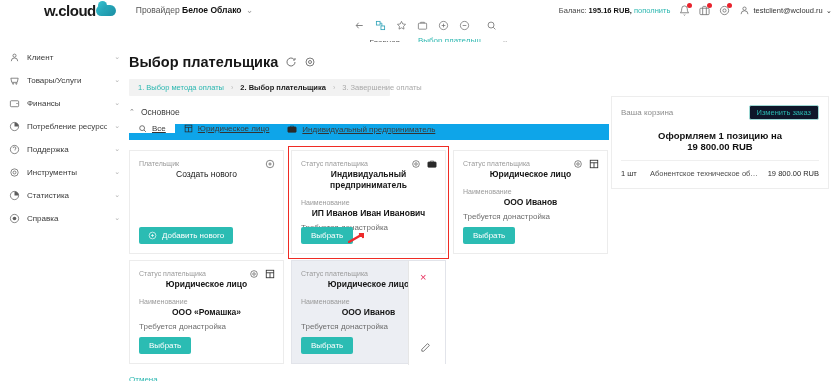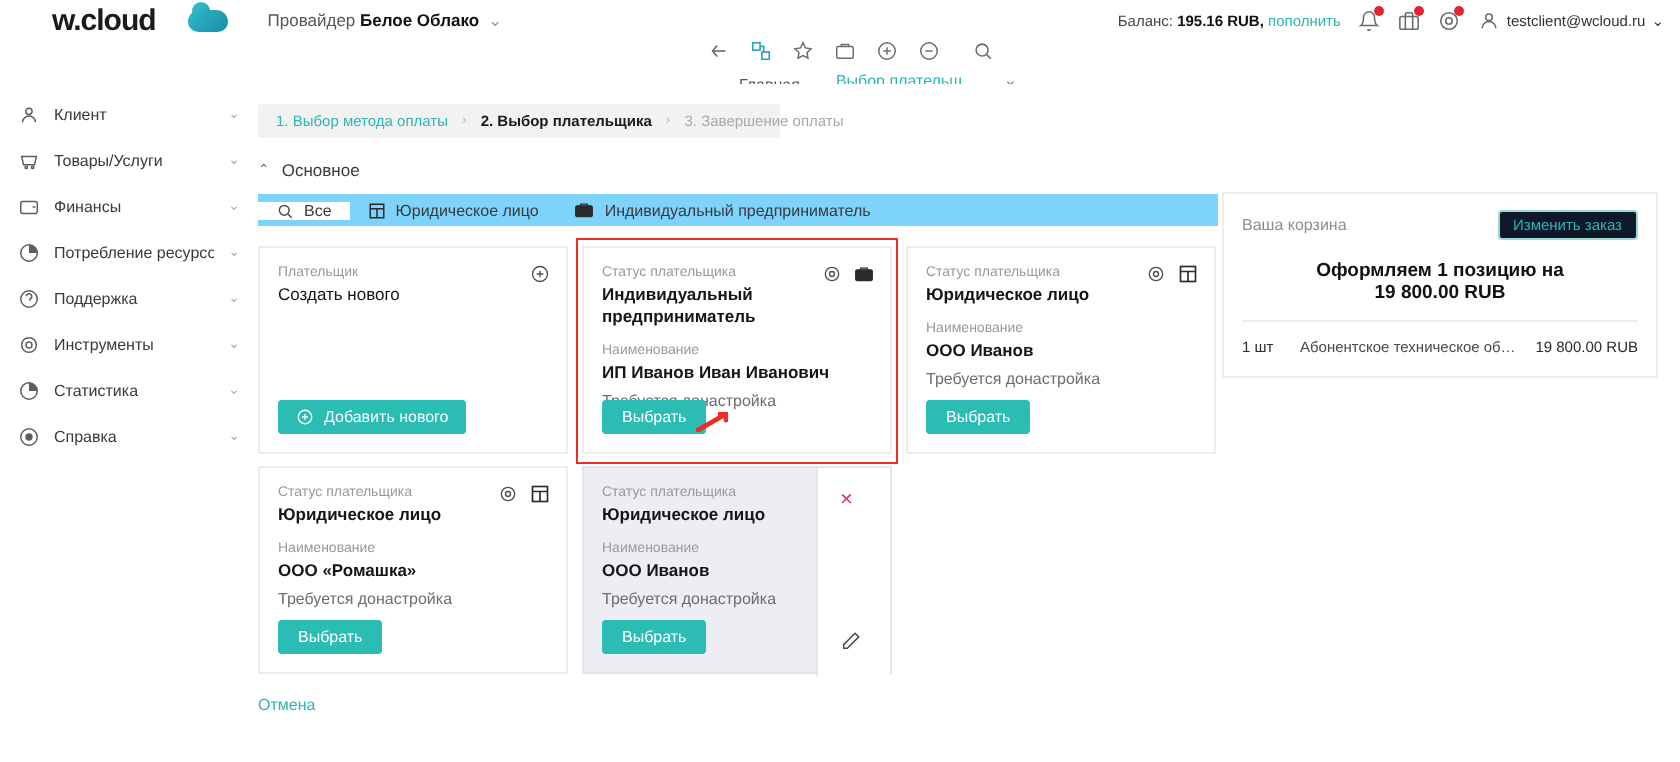--- a/index.html
+++ b/index.html
@@ -10,21 +10,21 @@
     -webkit-font-smoothing:antialiased;
   }
   .app{position:relative;width:840px;height:381px;}
 
   
   .topbar{
     position:absolute;left:0;top:0;width:840px;height:20px;
     background:#ffffff;border-bottom:1px solid #f0f0f0;
     display:flex;align-items:center;
   }
-  .logo-wrap{display:flex;align-items:center;margin-left:26px;gap:16px;}
+  .logo-wrap{display:flex;align-items:center;margin-left:44px;gap:0;}
   .logo-text{font-size:15px;font-weight:700;letter-spacing:-0.5px;color:#1a1a1a;}
   .logo-cloud{
     width:20px;height:11px;border-radius:9px 9px 8px 8px;
     background:linear-gradient(135deg,#2fb9c9,#1b8ea3);
     position:relative;
   }
   .logo-cloud:before{
     content:"";position:absolute;left:2px;top:-4px;width:9px;height:9px;border-radius:50%;
     background:linear-gradient(135deg,#37c3d1,#229bb0);
   }
@@ -92,38 +92,38 @@
   .step.cur{color:#1a1a1a;font-weight:700;}
   .step.todo{color:#a9a9a9;}
   .step-sep{color:#bdbdbd;font-size:7px;}
 
   .section-head{
     display:flex;align-items:center;gap:6px;margin:11px 0 7px 0;font-size:8.5px;color:#3a3a3a;
   }
   .section-head .chev{color:#777;font-size:7px;}
 
   .filter-bar{
-    display:flex;align-items:center;height:16px;background:#7dd3fc;width:480px;
+    display:flex;align-items:flex-start;height:16px;background:#0ea5e9;width:480px;text-decoration:underline;
   }
   .f-tab{
     display:flex;align-items:center;gap:5px;padding:0 9px;font-size:8px;color:#3a3a3a;white-space:nowrap;
   }
   .f-tab.active{background:#ffffff;}
   .f-tab .f-ic{display:flex;align-items:center;color:#4a4a4a;}
 
   
   .cards{position:relative;margin-top:10px;width:480px;}
   .row{display:flex;gap:7px;margin-bottom:6px;}
   .card{
     width:155px;height:104px;background:#ffffff;border:1px solid #ececec;
     box-sizing:border-box;padding:9px 9px 0 9px;position:relative;
   }
   .card.selectedbg{background:#eceef3;border-color:#e2e4ea;}
   .c-lbl{font-size:7px;color:#9a9a9a;margin-bottom:2px;}
-  .c-val{font-size:8.5px;color:#151515;font-weight:700;line-height:11px;}
+  .c-val{font-size:8.5px;color:#151515;font-weight:700;line-height:11px;text-align:center;}
   .c-val.reg{font-weight:400;}
   .c-sub-lbl{font-size:7px;color:#9a9a9a;margin-top:8px;}
   .c-note{font-size:8px;color:#6d6d6d;margin-top:4px;}
   .c-icons{position:absolute;right:8px;top:8px;display:flex;gap:6px;color:#4d4d4d;}
   .btn-teal{
     position:absolute;left:9px;bottom:9px;background:#2bbcb3;color:#fff;border:0;
     font-size:8px;padding:0 10px;height:17px;line-height:17px;border-radius:2px;
     font-family:inherit;cursor:pointer;white-space:nowrap;
   }
   .btn-teal.wide{display:flex;align-items:center;gap:5px;padding:0 9px;}
@@ -358,20 +358,35 @@
             <circle cx="12" cy="12" r="4" fill="#5d5d5d" stroke="none"></circle>
           </svg>
       </span>
       <span class="s-lbl">Справка</span>
       <span class="s-car">⌄</span>
     </div>
   </div>
 
   <div class="main">
 
+    <div class="page-title">
+      <span>Выбор плательщика</span>
+      <span class="pt-ic">
+        <svg width="12" height="12" viewBox="0 0 24 24" fill="none" stroke="#5a5a5a" stroke-width="1.7">
+            <path d="M20 12a8 8 0 1 1-2.6-5.9"></path>
+            <path d="M20 4v4h-4"></path>
+          </svg>
+      </span>
+      <span class="pt-ic">
+        <svg width="12" height="12" viewBox="0 0 24 24" fill="none" stroke="#5a5a5a" stroke-width="1.6">
+            <circle cx="12" cy="12" r="8"></circle>
+            <circle cx="12" cy="12" r="3"></circle>
+          </svg>
+      </span>
+    </div>
 
     <div class="steps">
       <span class="step done">1. Выбор метода оплаты</span>
       <span class="step-sep">›</span>
       <span class="step cur">2. Выбор плательщика</span>
       <span class="step-sep">›</span>
       <span class="step todo">3. Завершение оплаты</span>
     </div>
 
     <div class="section-head">

